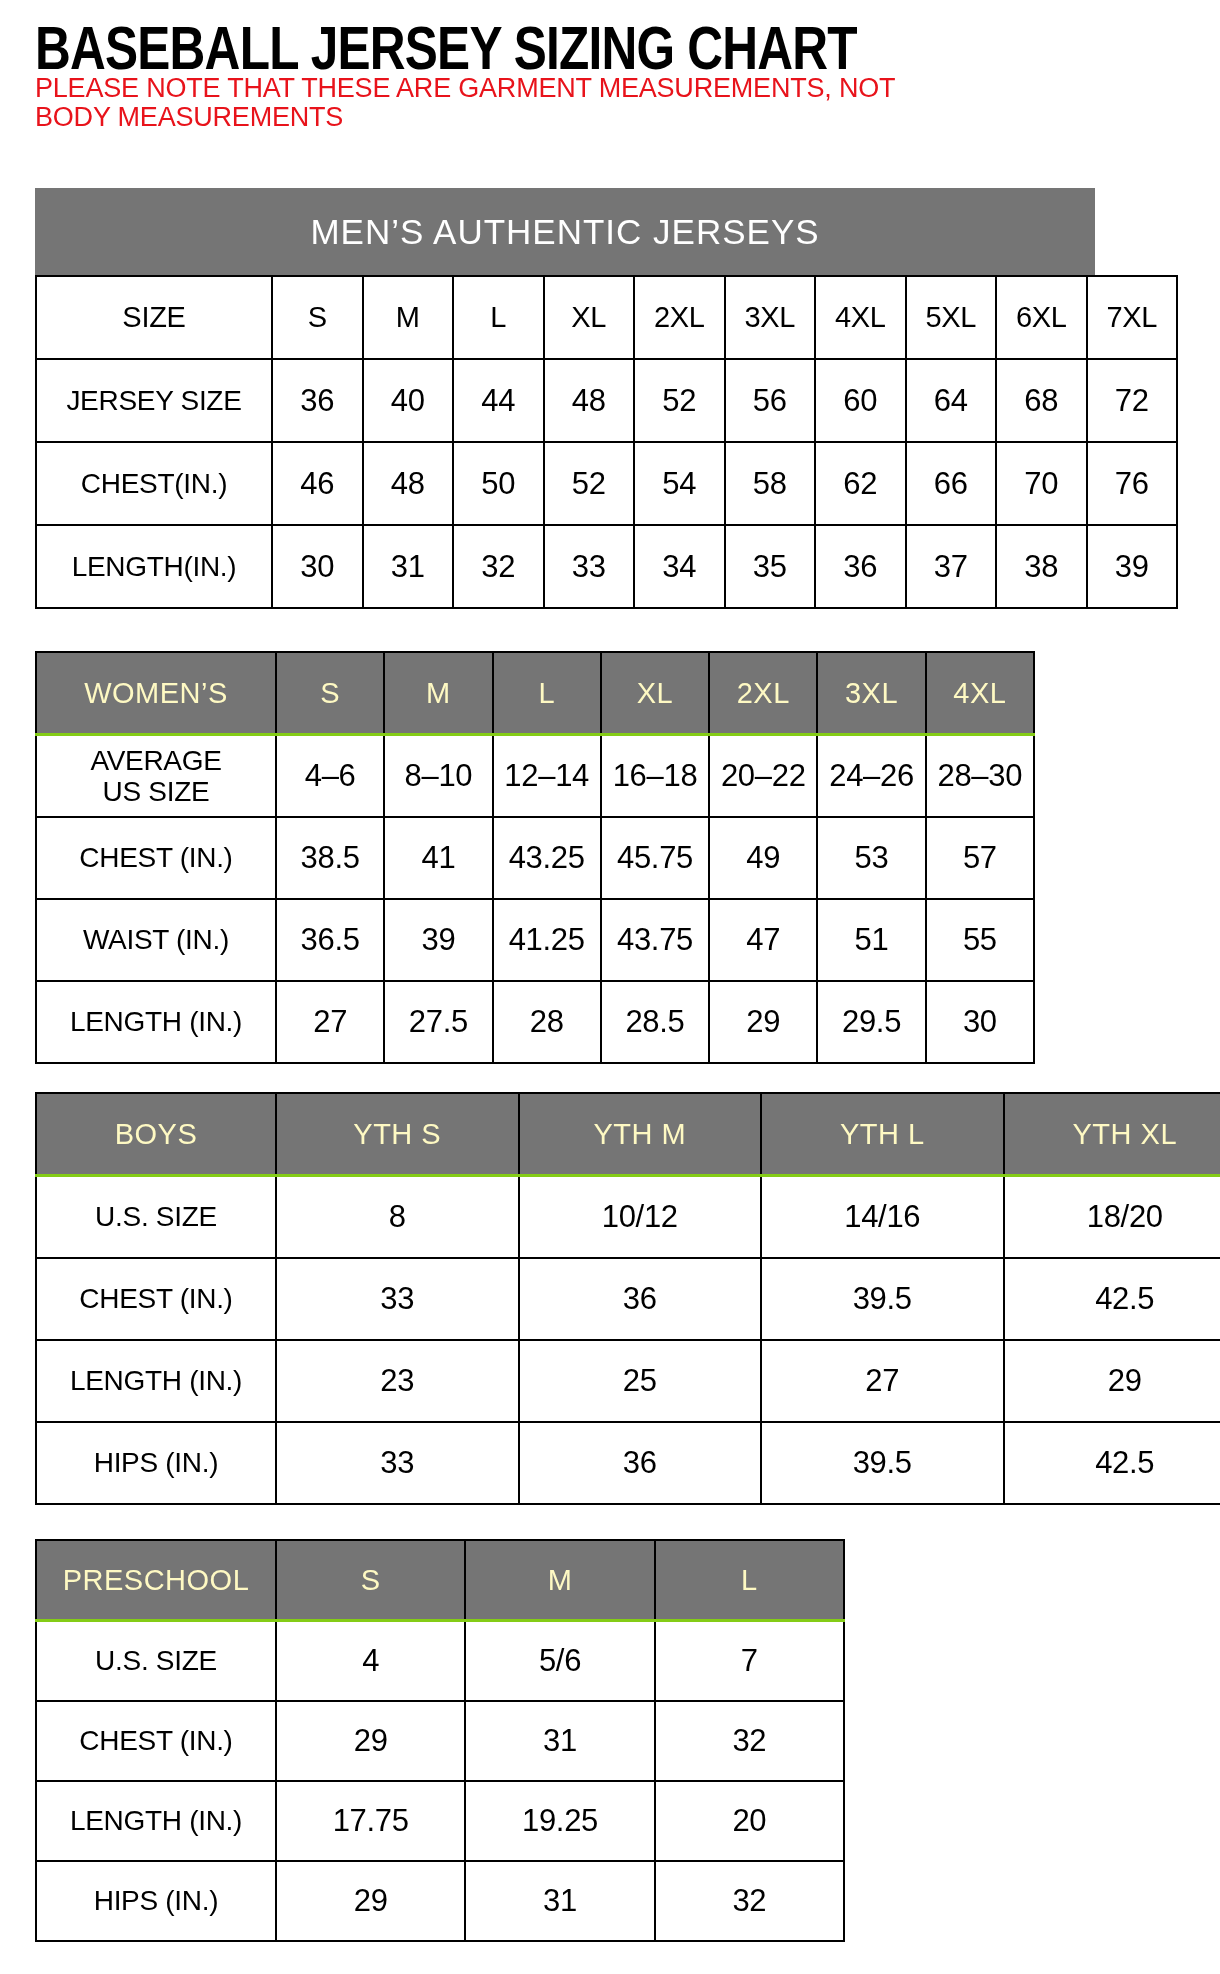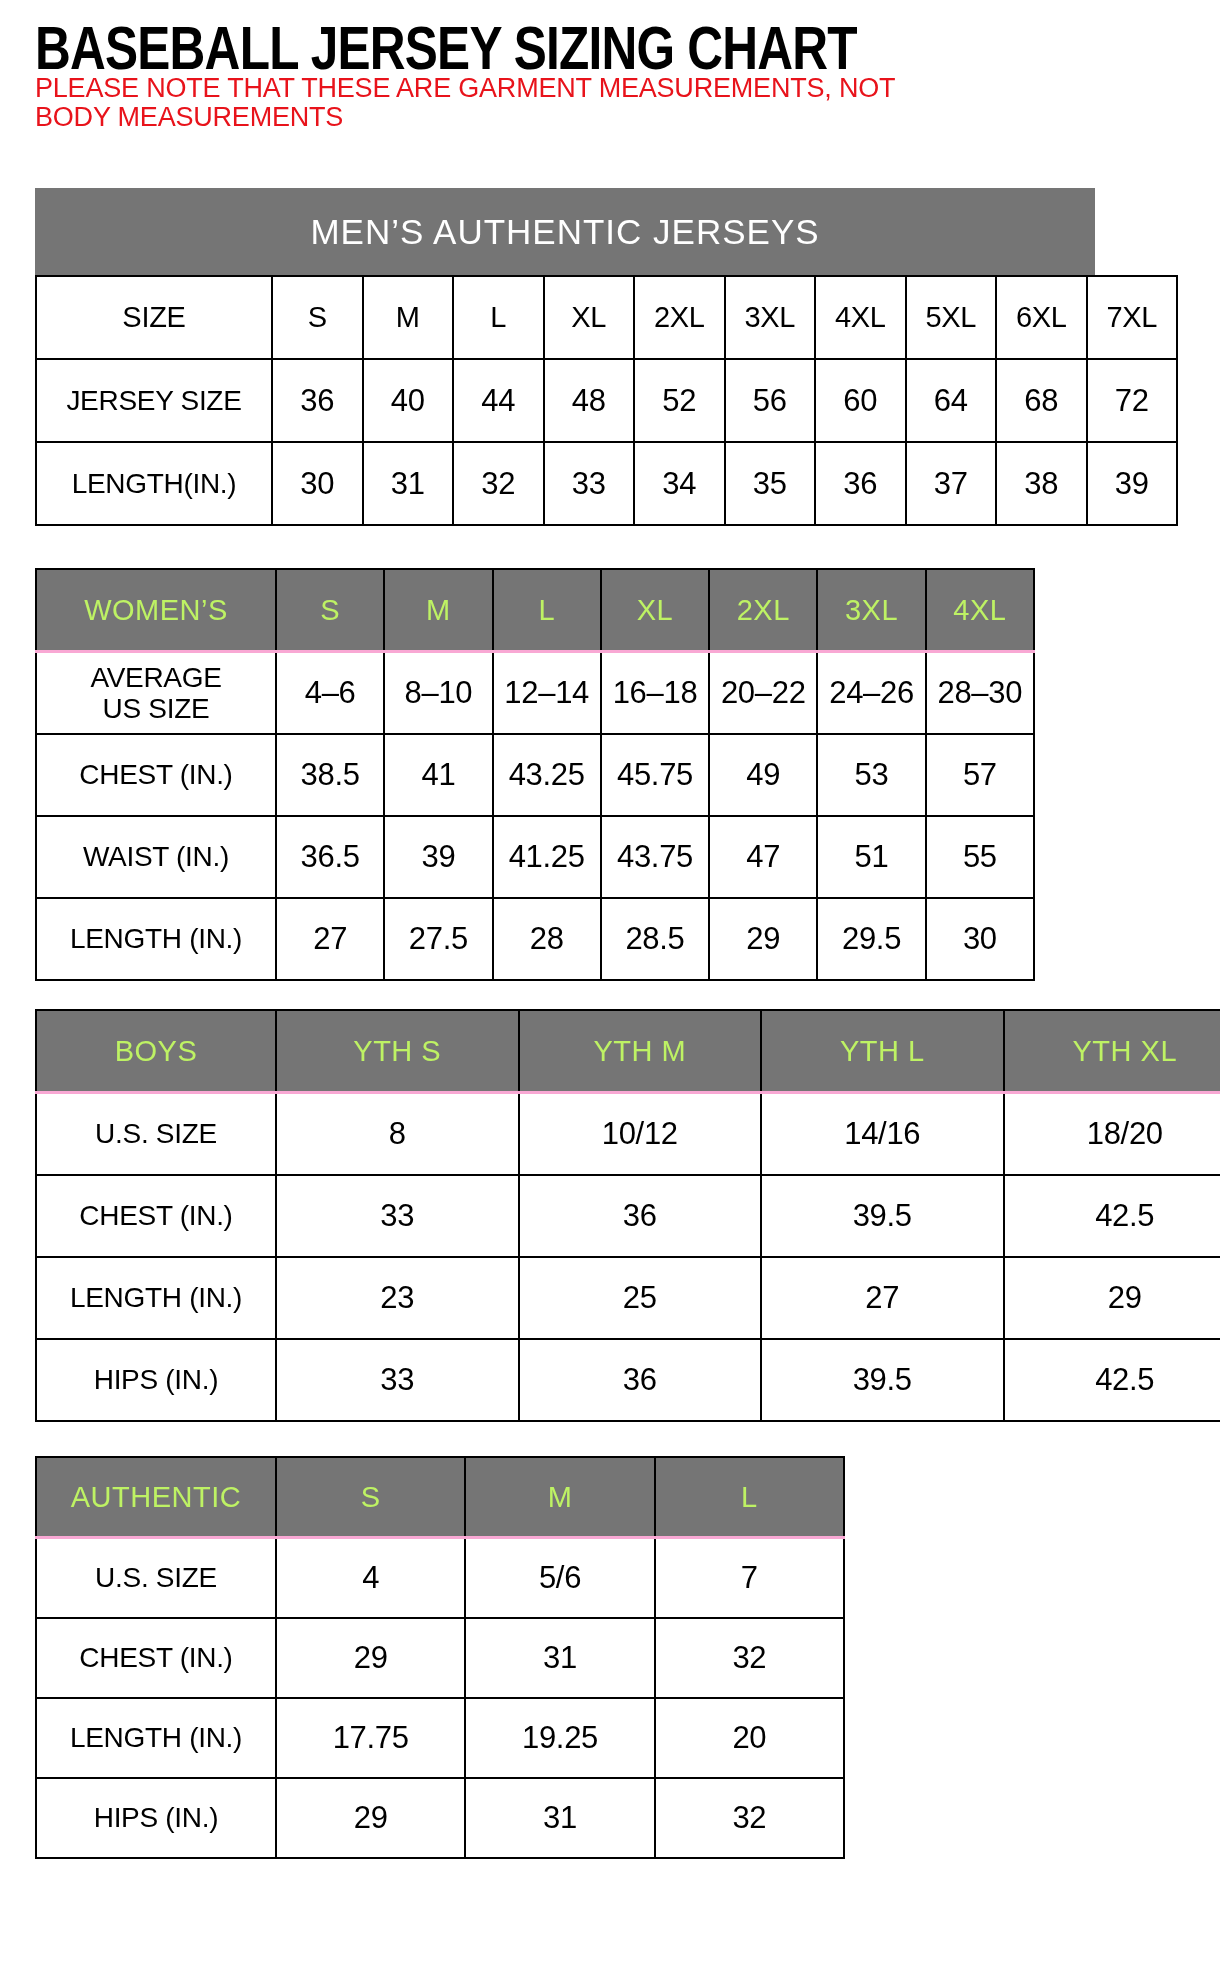--- a/index.html
+++ b/index.html
@@ -26,22 +26,22 @@
   
   .tbl{border-collapse:collapse;table-layout:fixed;}
   .tbl th,.tbl td{
     border:2px solid #000;text-align:center;vertical-align:middle;
     padding:0;font-weight:normal;letter-spacing:-0.3px;
   }
   .tbl .label-cell{font-size:28px;}
   .tbl .value-cell{font-size:31px;}
   .tbl tr.hdr-plain th{background:#fff;color:#000;font-size:29px;}
   .tbl tr.hdr-gray th{
-    background:#757575;color:#bef264;font-size:29px;letter-spacing:0.5px;
-    border-bottom:3px solid #f9a8d4;
+    background:#757575;color:#fef9c3;font-size:29px;letter-spacing:0.5px;
+    border-bottom:3px solid #84cc16;
   }
   .pre-line{white-space:pre-line;line-height:1.12;}
 
   
   .banner{
     margin-top:56px;width:1060px;height:87px;background:#757575;
     display:flex;align-items:center;justify-content:center;
     color:#fff;font-size:35px;letter-spacing:1px;
   }
   .tbl-mens{width:1143px;}
@@ -113,20 +113,33 @@
           <td class="value-cell">44</td>
           <td class="value-cell">48</td>
           <td class="value-cell">52</td>
           <td class="value-cell">56</td>
           <td class="value-cell">60</td>
           <td class="value-cell">64</td>
           <td class="value-cell">68</td>
           <td class="value-cell">72</td>
         </tr>
         <tr>
+          <td class="label-cell">CHEST(IN.)</td>
+          <td class="value-cell">46</td>
+          <td class="value-cell">48</td>
+          <td class="value-cell">50</td>
+          <td class="value-cell">52</td>
+          <td class="value-cell">54</td>
+          <td class="value-cell">58</td>
+          <td class="value-cell">62</td>
+          <td class="value-cell">66</td>
+          <td class="value-cell">70</td>
+          <td class="value-cell">76</td>
+        </tr>
+        <tr>
           <td class="label-cell">LENGTH(IN.)</td>
           <td class="value-cell">30</td>
           <td class="value-cell">31</td>
           <td class="value-cell">32</td>
           <td class="value-cell">33</td>
           <td class="value-cell">34</td>
           <td class="value-cell">35</td>
           <td class="value-cell">36</td>
           <td class="value-cell">37</td>
           <td class="value-cell">38</td>
@@ -254,21 +267,21 @@
 
   <table class="tbl tbl-preschool">
       <colgroup>
         <col class="c-label">
         <col>
         <col>
         <col>
       </colgroup>
       <thead>
         <tr class="hdr-gray">
-          <th>AUTHENTIC</th>
+          <th>PRESCHOOL</th>
           <th>S</th>
           <th>M</th>
           <th>L</th>
         </tr>
       </thead>
       <tbody>
         <tr>
           <td class="label-cell">U.S. SIZE</td>
           <td class="value-cell">4</td>
           <td class="value-cell">5/6</td>

